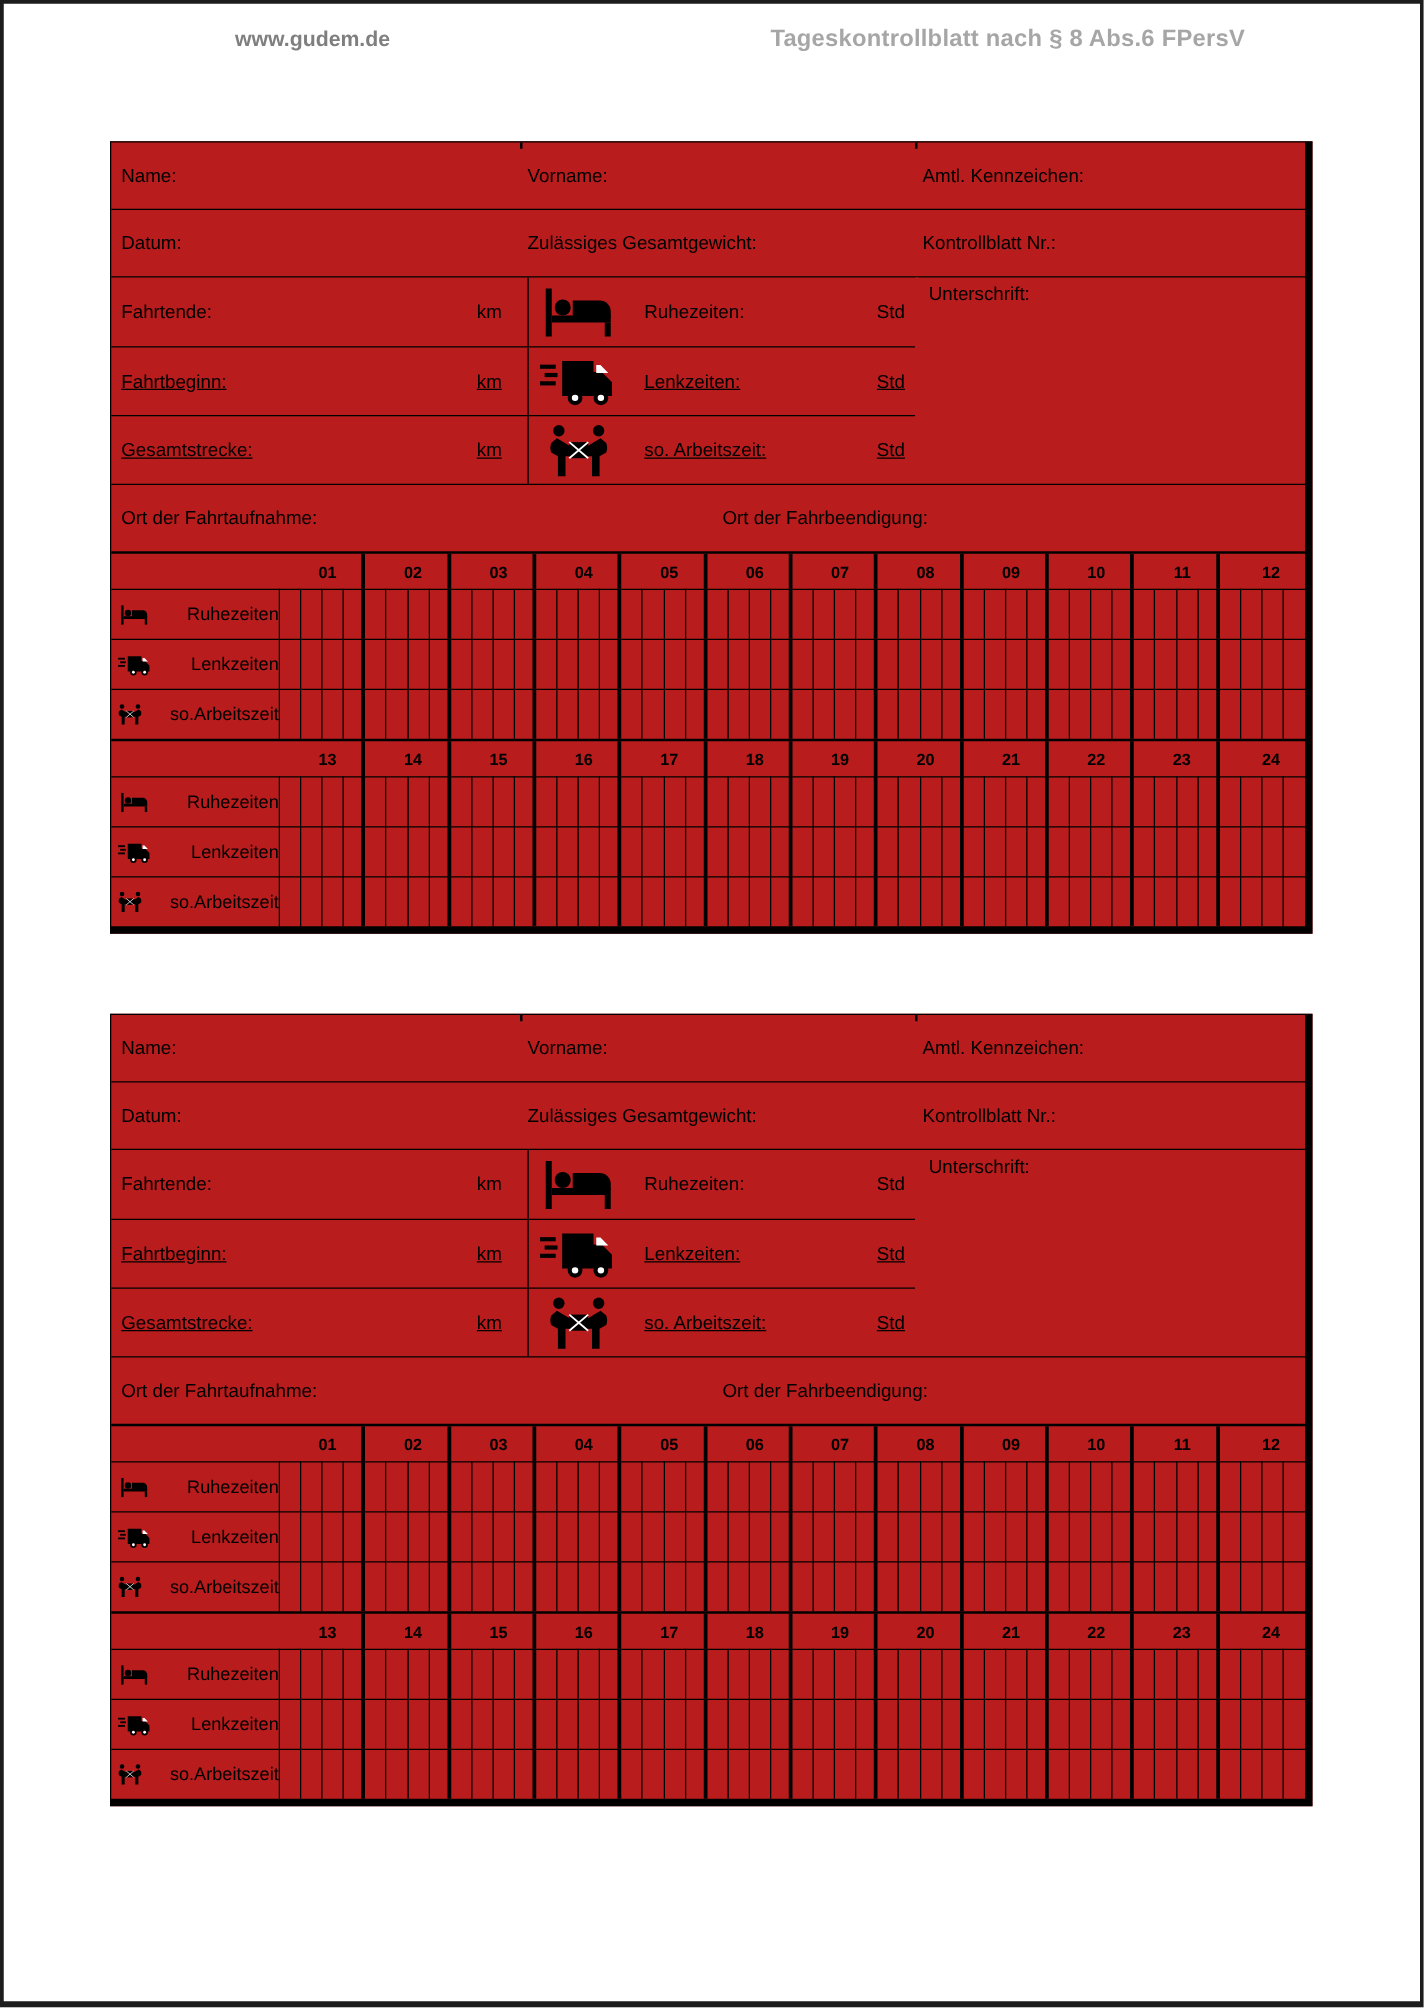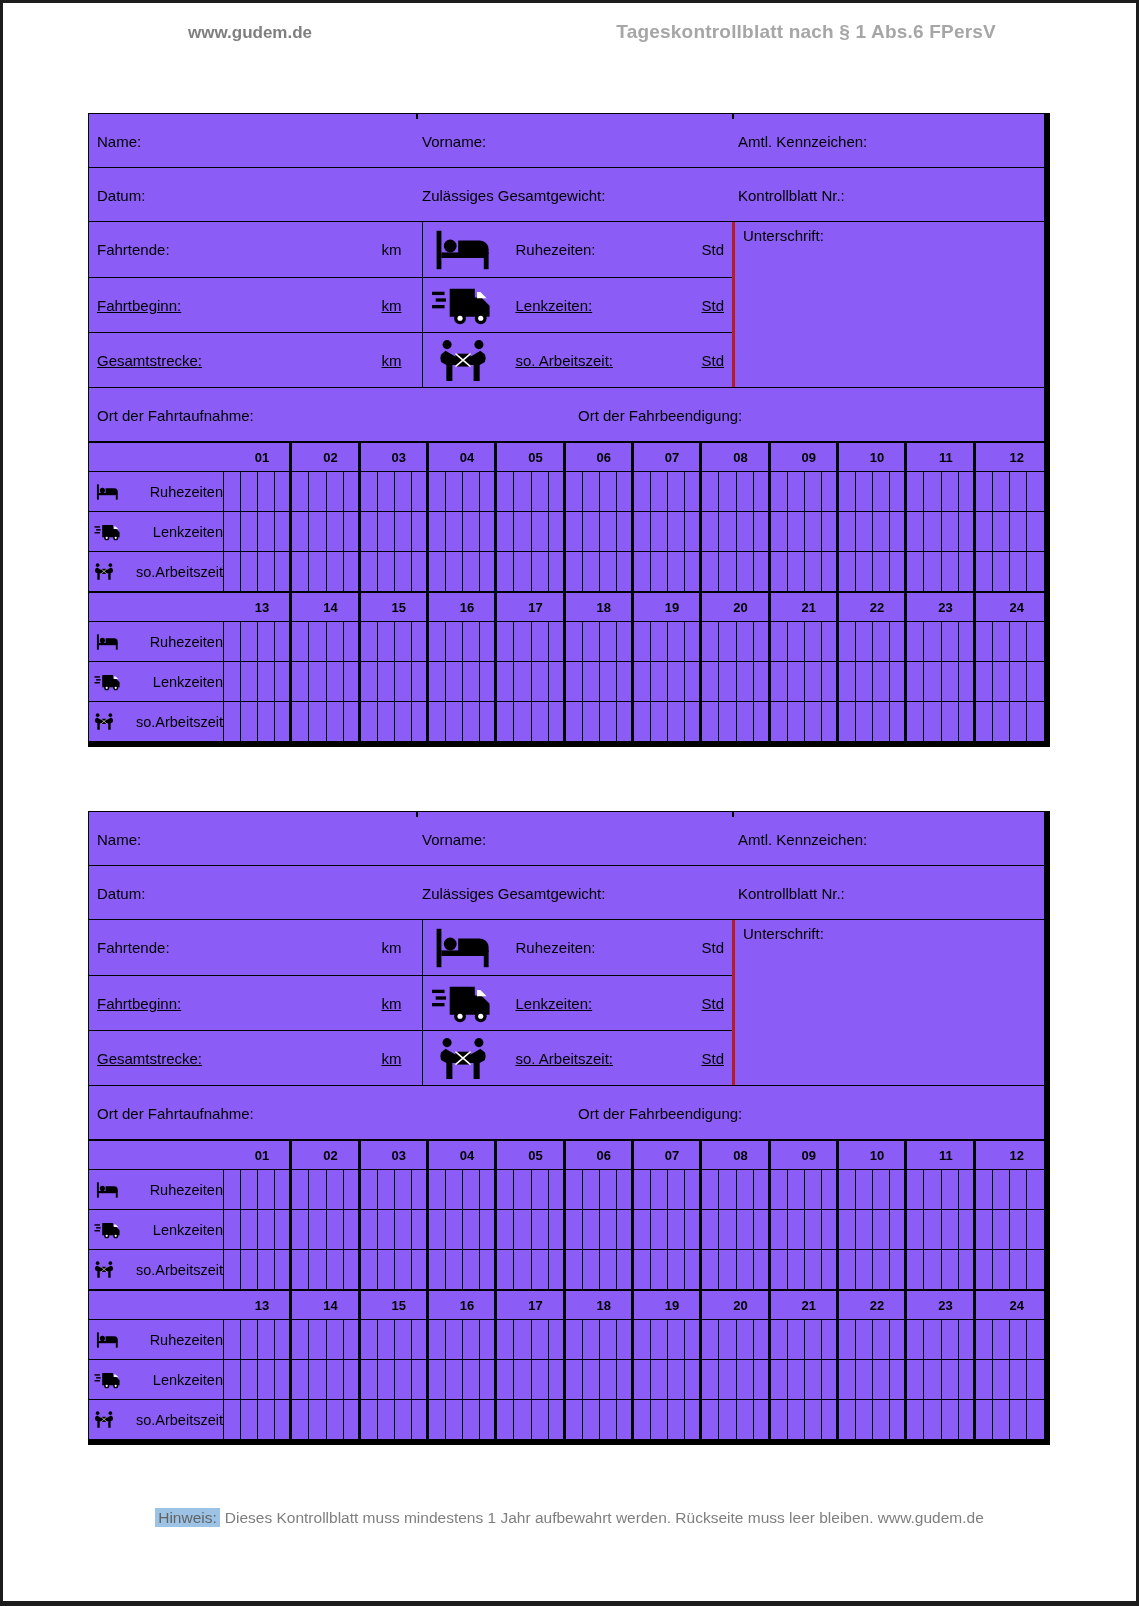--- a/index.html
+++ b/index.html
@@ -9,21 +9,21 @@
     font-family:"Liberation Sans", sans-serif; color:#000; overflow:hidden;
   }
   
   .hdr { position:absolute; top:18px; left:140px; right:140px;
          display:flex; justify-content:space-between; align-items:baseline;margin-left:45px; }
   .hdr-left  { font-weight:bold; font-size:17px; }
   .hdr-right { font-weight:bold; font-size:19px; letter-spacing:.2px; }
 
   
   .form { position:absolute; left:85px; width:962px; box-sizing:border-box;
-          background:#8b5cf6; border:1.5px solid #000;
+          background:#b91c1c; border:1.5px solid #000;
           border-right:6px solid #000; border-bottom:6px solid #000; }
   .form-1 { top:110px; }
   .form-2 { top:808px; }
   .tick { position:absolute; top:0; width:1.5px; height:5px; background:#000; }
 
   .trow { position:relative; }
   .r1 { height:53px; }
   .r2 { height:53px; border-top:1.5px solid #000; }
   .r6 { height:53px; border-top:1.5px solid #000; }
   .lab { position:absolute; top:50%; transform:translateY(-50%);
@@ -68,21 +68,21 @@
   .footer .rest { margin-left:5px; }
   svg { display:block; }
 </style>
 </head>
 <body>
 
 <div class="page">
 
   <div class="hdr">
     <span class="hdr-left" style="color: rgb(127, 127, 127);">www.gudem.de</span>
-    <span class="hdr-right" style="color: rgb(166, 166, 166);">Tageskontrollblatt nach § 1 Abs.6 FPersV</span>
+    <span class="hdr-right" style="color: rgb(166, 166, 166);">Tageskontrollblatt nach § 8 Abs.6 FPersV</span>
   </div>
 
   <div class="form form-1">
   <div class="tick" style="left:327px"></div>
   <div class="tick" style="left:643px"></div>
 
   <div class="trow r1">
     <span class="lab" style="left:8px">Name:</span>
     <span class="lab" style="left:333px">Vorname:</span>
     <span class="lab" style="left:649px">Amtl. Kennzeichen:</span>
@@ -1106,16 +1106,13 @@
         <div class="hg-cell"></div>
         <div class="hg-cell"></div>
         <div class="hg-cell hr4"></div>
         <div class="hg-cell"></div>
         <div class="hg-cell"></div>
         <div class="hg-cell"></div>
         <div class="hg-cell hr4 last"></div>
       </div>
 </div>
 
-  <div class="footer" style="color: rgb(127, 127, 127);">
-    <span class="hl" style="background-color: rgb(156, 195, 230); color: rgb(99, 99, 99);">Hinweis:</span><span class="rest">Dieses Kontrollblatt muss mindestens 1 Jahr aufbewahrt werden. Rückseite muss leer bleiben. www.gudem.de</span>
-  </div>
 </div>
 
 </body></html>

